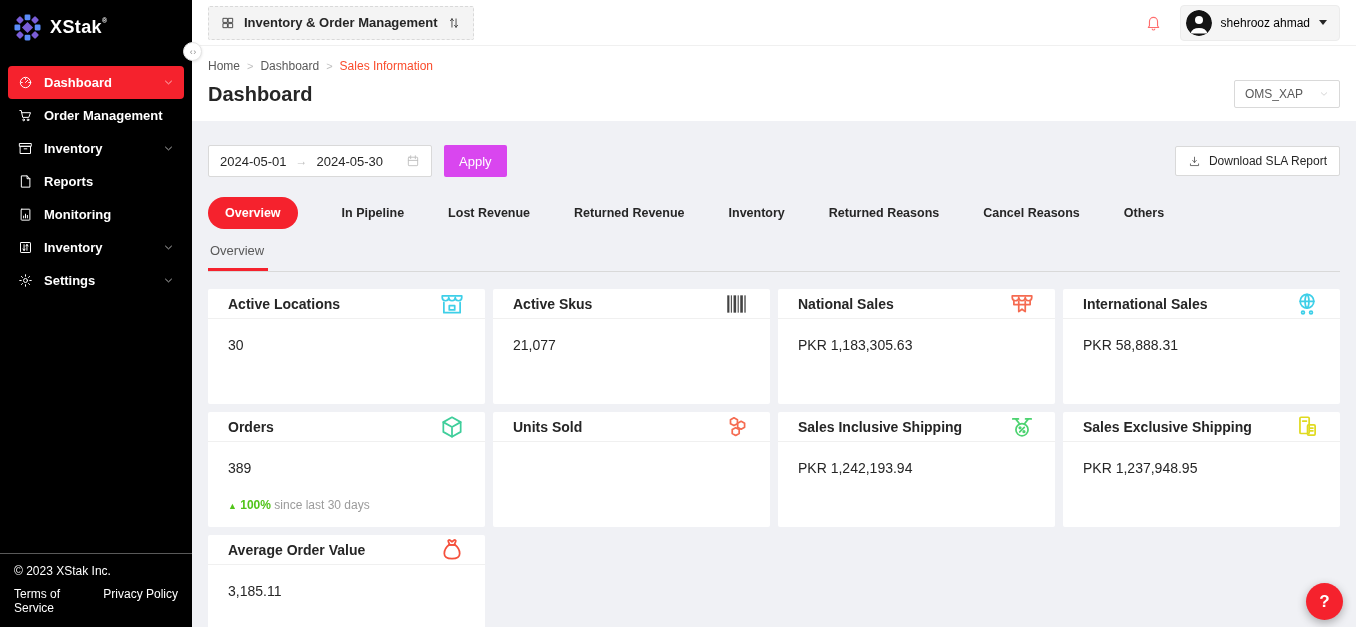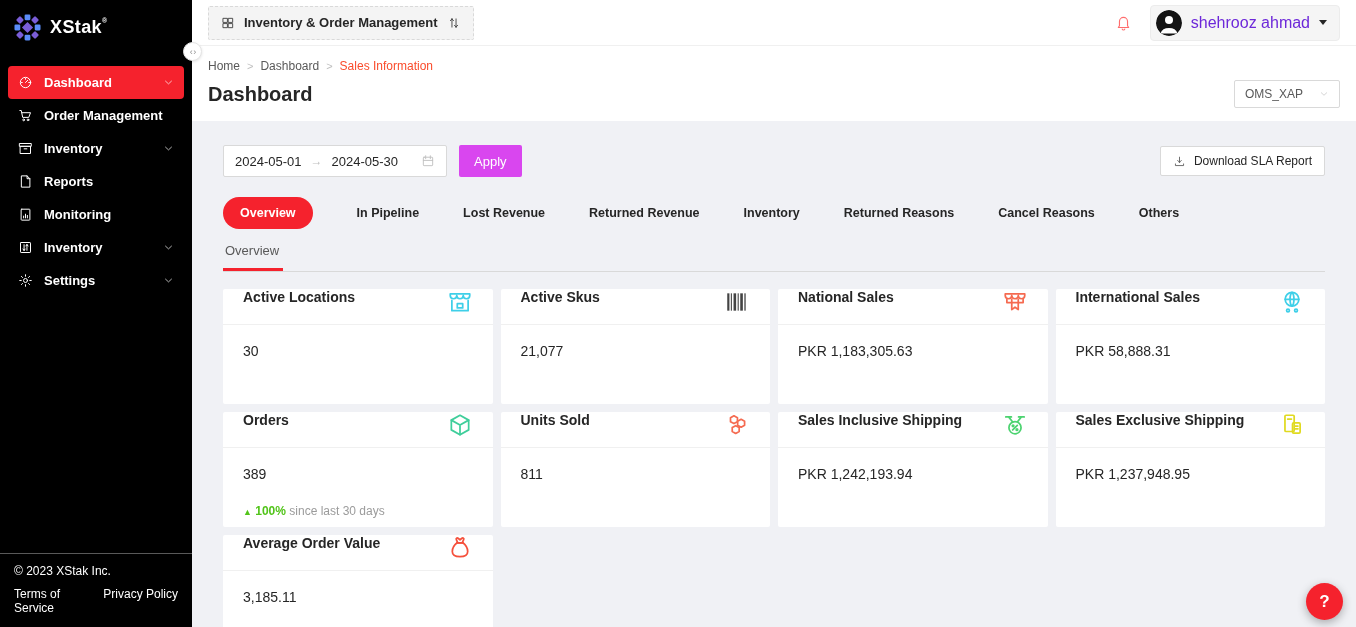--- a/index.html
+++ b/index.html
@@ -38,36 +38,36 @@
     border:1px dashed #d9d9d9; border-radius:2px; padding:0 12px; height:34px; font-size:13px;
     font-weight:600; color:#262626; cursor:pointer; }
   .workspace-pill svg { width:14px; height:14px; display:block; color:#434343; }
   .topbar-right { display:flex; align-items:center; gap:18px; }
   .bell { color:#ff6d6d; background:none; border:none; cursor:pointer; }
   .bell svg { width:17px; height:17px; display:block; }
   .user-pill { display:flex; align-items:center; gap:9px; background:#f5f5f5; border:1px solid #ececec;
     border-radius:4px; padding:4px 12px 4px 5px; cursor:pointer; }
   .avatar { width:26px; height:26px; border-radius:50%; overflow:hidden; }
   .avatar svg { width:26px; height:26px; display:block; }
-  .user-name { font-size:16px; color:#6d28d9; }
+  .user-name { font-size:12px; color:#000000; }
   .caret { width:0; height:0; border-left:4px solid transparent; border-right:4px solid transparent;
     border-top:5px solid #262626; }
 
   .breadcrumb { padding:13px 16px 2px; font-size:12px; color:#595959; display:flex; gap:7px; align-items:center; }
   .bc-link { cursor:pointer; }
   .bc-sep { color:#bfbfbf; font-size:11px; }
   .bc-current { color:#fa4b2b; }
   .title-row { display:flex; justify-content:space-between; align-items:center; padding:5px 16px 13px; }
   .page-title { font-size:20px; font-weight:600; color:#262626; }
   .store-select { display:flex; align-items:center; gap:16px; border:1px solid #d9d9d9; border-radius:2px;
     background:#fff; padding:0 10px; height:28px; font-size:12px; color:#595959; cursor:pointer; }
   .store-select svg { width:10px; height:10px; display:block; color:#bfbfbf; }
 
   
-  .content { flex:1; background:#f0f1f5; padding:24px 31px 0; overflow:hidden; }
+  .content { flex:1; background:#f0f1f5; padding:24px 16px 0; overflow:hidden; }
   .toolbar { display:flex; align-items:center; margin-bottom:20px; }
   .date-range { display:flex; align-items:center; gap:9px; background:#fff; border:1px solid #d9d9d9;
     border-radius:2px; height:32px; padding:0 11px; font-size:13px; color:#262626; }
   .date-range .dval { cursor:text; }
   .date-arrow { color:#bfbfbf; font-size:12px; }
   .cal-icon { color:#bfbfbf; margin-left:14px; }
   .cal-icon svg { width:14px; height:14px; display:block; }
   .apply-btn { margin-left:12px; background:#d946ef; color:#fff; border:none; border-radius:2px;
     height:32px; padding:0 15px; font-size:13px; cursor:pointer; }
   .download-btn { margin-left:auto; display:flex; align-items:center; gap:8px; background:#fff;
@@ -77,22 +77,22 @@
 
   .tabs { display:flex; align-items:center; gap:44px; margin-bottom:12px; }
   .tab { font-size:12.5px; font-weight:600; color:#262626; background:none; border:none; cursor:pointer; padding:0; }
   .tab.active { background:#f5222d; color:#fff; padding:9px 17px; border-radius:18px; }
   .subtabs { border-bottom:1px solid #d9d9d9; margin-bottom:17px; }
   .subtab { display:inline-block; font-size:13px; color:#595959; padding:0 4px 10px 2px;
     border-bottom:3px solid #f5222d; cursor:pointer; }
 
   .cards { display:grid; grid-template-columns:repeat(4,1fr); gap:8px; }
   .card { background:#fff; border-radius:2px; height:115px; }
-  .card-header { display:flex; justify-content:space-between; padding:0 20px;
-    height:36px; border-bottom:1px solid #f0f0f0; }
+  .card-header { display:flex; align-items:center; justify-content:space-between; padding:0 20px;
+    height:30px; border-bottom:1px solid #f0f0f0; }
   .card-title { font-size:14px; font-weight:600; color:#262626; }
   .card-icon svg { width:26px; height:26px; display:block; }
   .card-body { padding:18px 20px; }
   .card-value { font-size:14px; color:#262626; }
   .card-trend { margin-top:22px; font-size:12px; color:#9b9b9b; }
   .trend-arrow { color:#52c41a; font-size:9px; }
   .trend-pct { color:#52c41a; font-weight:700; }
 
   .help-btn { position:fixed; right:13px; bottom:7px; width:37px; height:37px; border-radius:50%;
     background:#f5222d; color:#fff; font-size:17px; font-weight:700; display:flex; align-items:center;
@@ -399,23 +399,20 @@
           <div class="card-header">
             <span class="card-title">Units Sold</span>
             <span class="card-icon" style="color:#f56a50">
               <svg viewBox="0 0 24 24" fill="none" stroke="currentColor" stroke-width="1.6" stroke-linecap="round" stroke-linejoin="round">
                 <path d="M9.2 3.5l3.2 1.8v3.6L9.2 10.7 6 8.9V5.3z"></path>
                 <path d="M15.8 6.8l3.2 1.8v3.6l-3.2 1.8-3.2-1.8V8.6z"></path>
                 <path d="M10.8 12.6l3.2 1.8V18l-3.2 1.8L7.6 18v-3.6z"></path>
               </svg>
             </span>
           </div>
-          <div class="card-body">
-            <div class="card-value">811</div>
-          </div>
         </div>
         <div class="card">
           <div class="card-header">
             <span class="card-title">Sales Inclusive Shipping</span>
             <span class="card-icon" style="color:#4cd370">
               <svg viewBox="0 0 24 24" fill="none" stroke="currentColor" stroke-width="1.6" stroke-linecap="round" stroke-linejoin="round">
                 <path d="M3.5 4.5h5.2M15.3 4.5h5.2M6.1 4.5l3.4 4.2M17.9 4.5l-3.4 4.2"></path>
                 <circle cx="12" cy="14.5" r="5.6"></circle>
                 <path d="M9.9 16.6l4.2-4.2"></path>
                 <circle cx="10.2" cy="12.7" r=".7"></circle>

